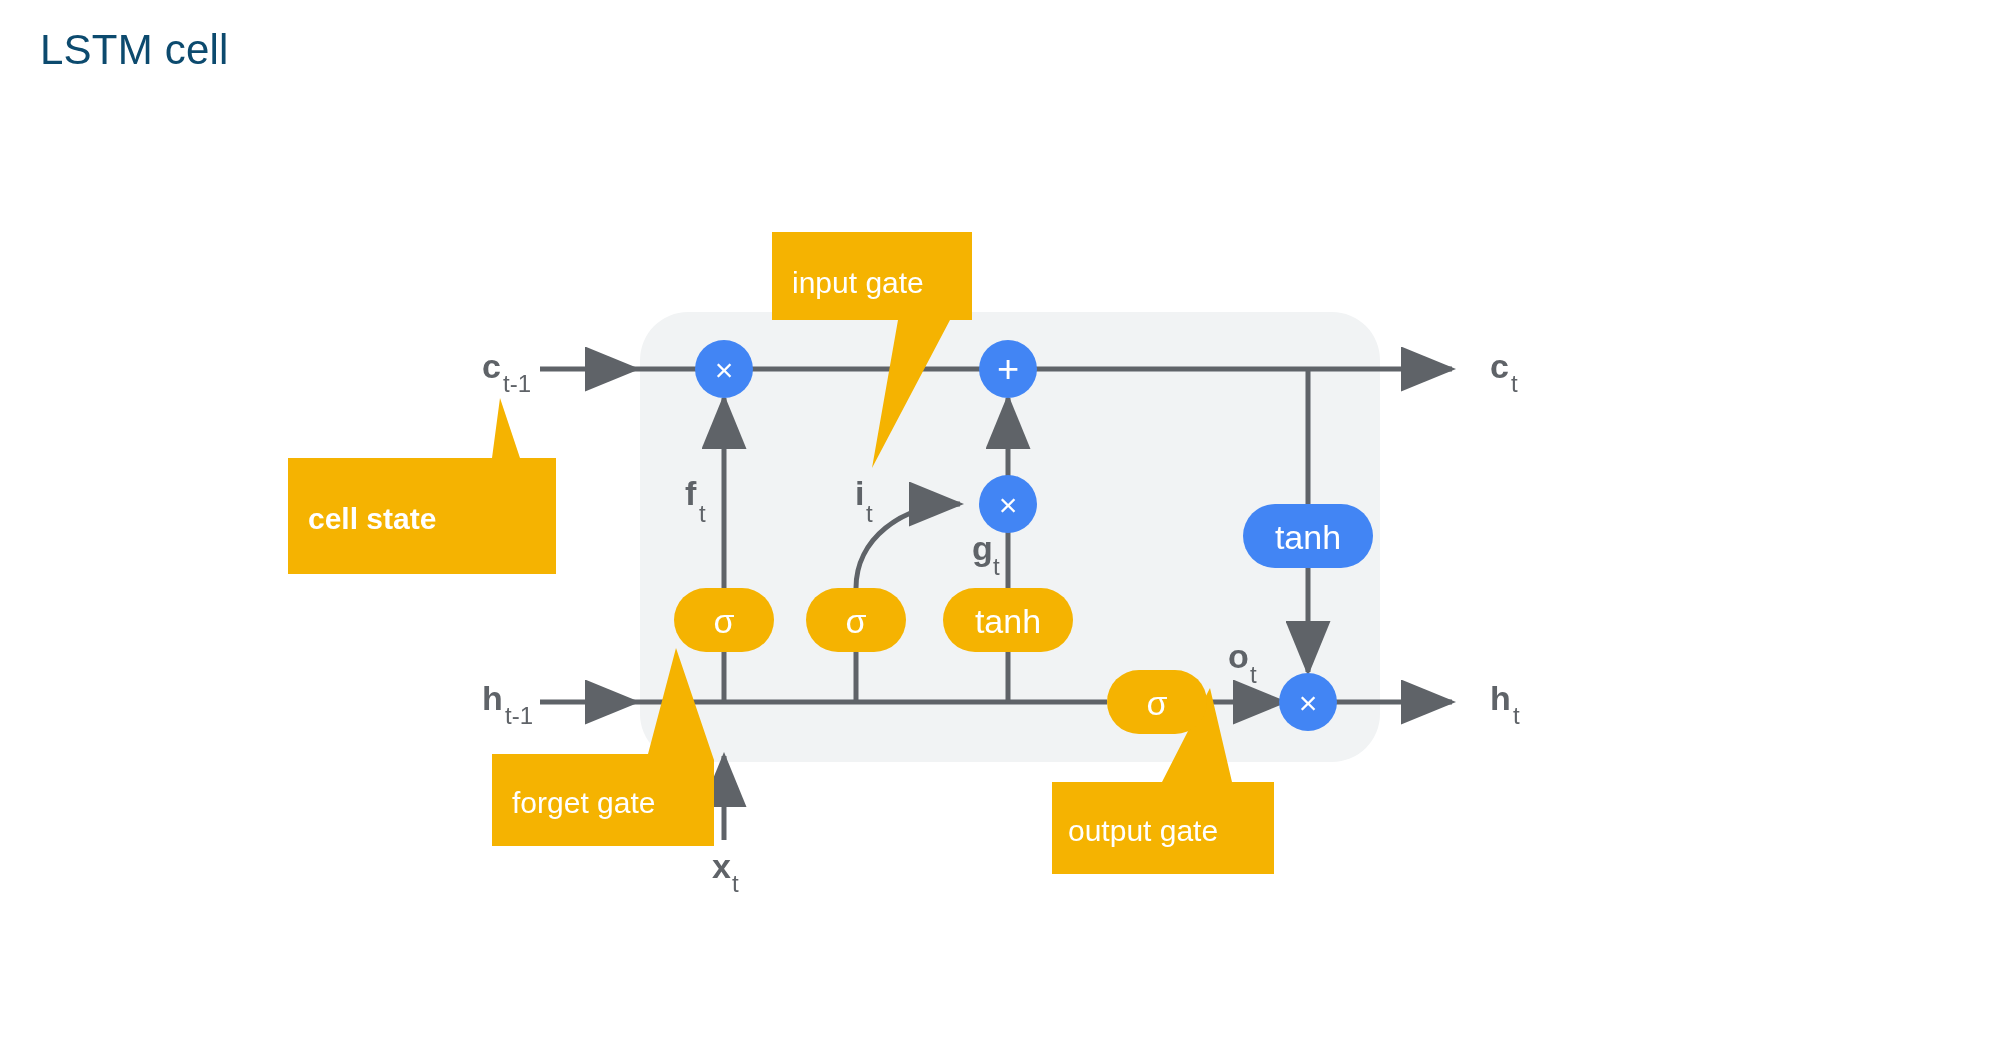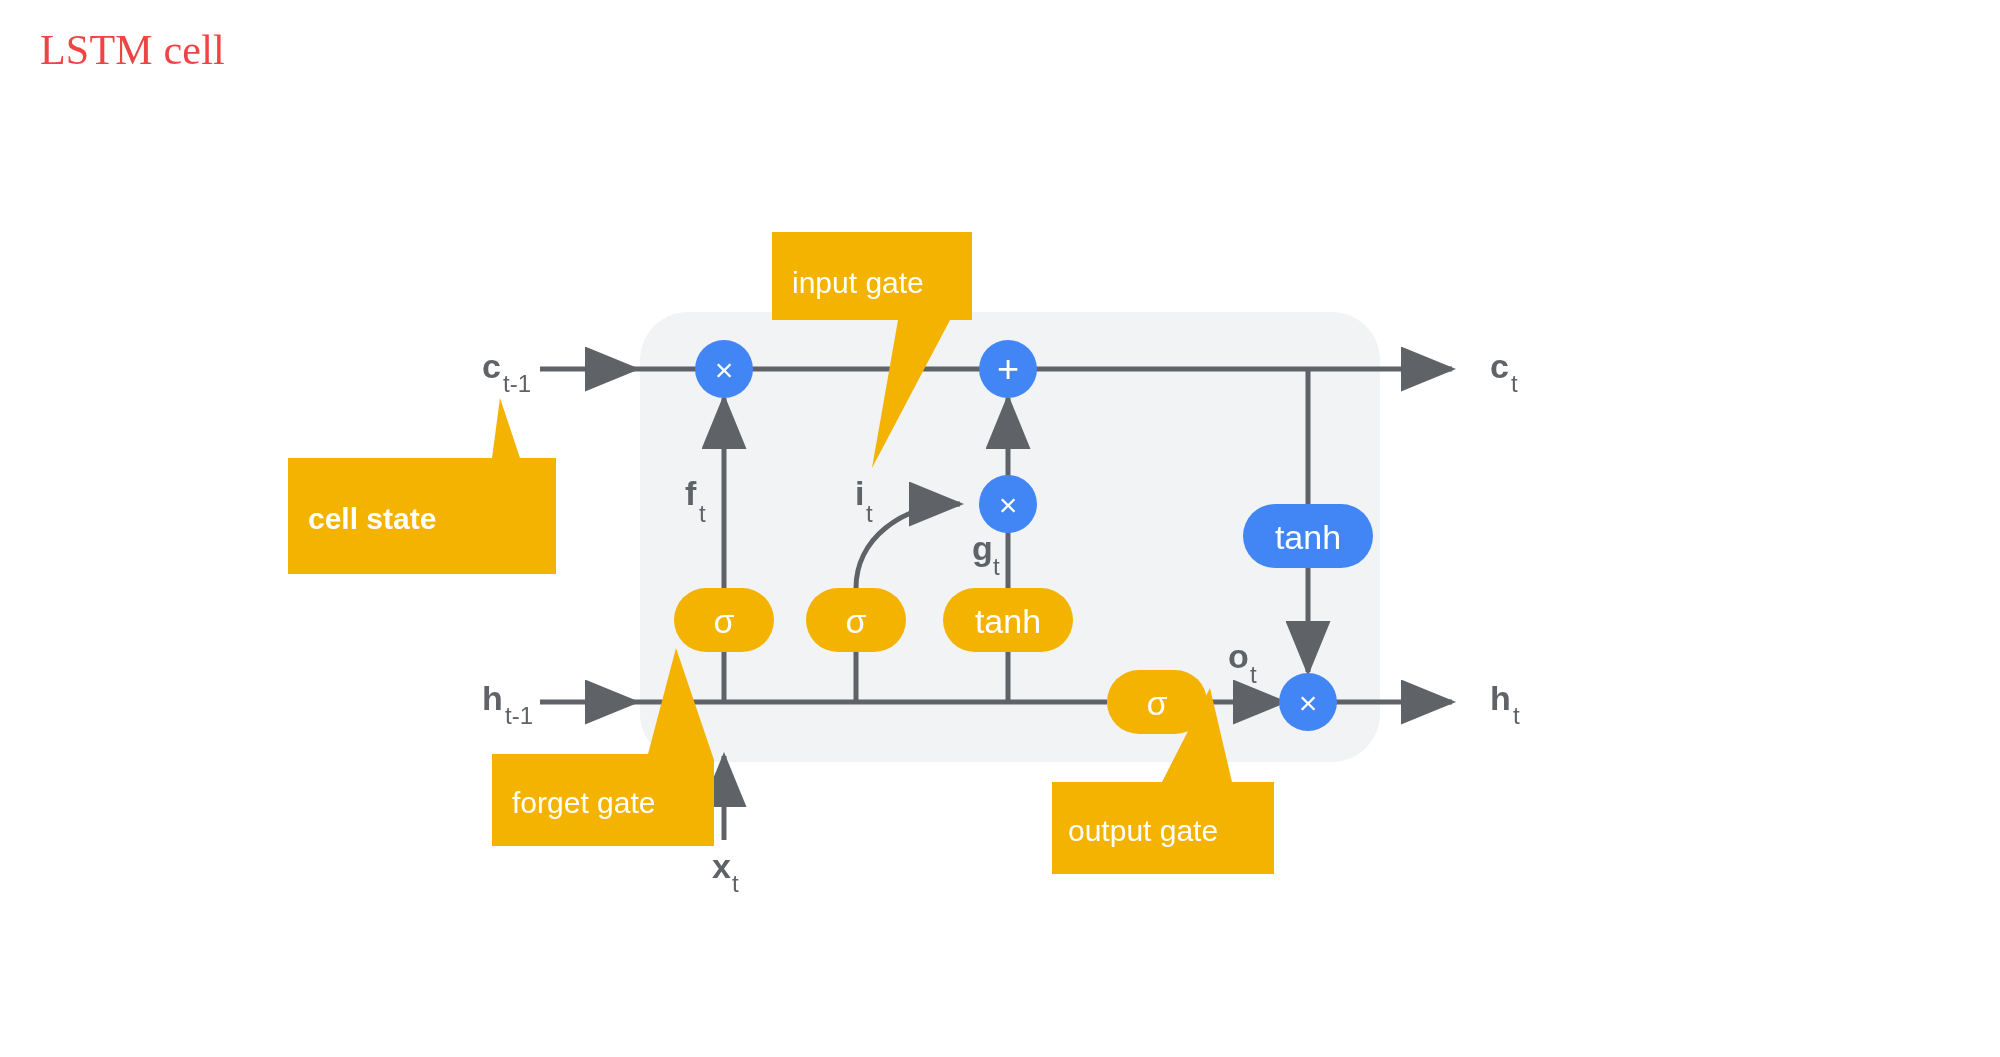--- a/index.html
+++ b/index.html
@@ -16,24 +16,24 @@
   }
   #slide {
     position: absolute;
     inset: 0;
     background: #ffffff;
   }
   #title {
     position: absolute;
     left: 40px;
     top: 26px;
-    font-family: Liberation Serif, serif;
+    font-family: Liberation Sans, sans-serif;
     font-size: 42px;
     font-weight: 400;
-    color: #ef4444;
+    color: #0c4a6e;
     letter-spacing: 0.2px;
     white-space: nowrap;
     text-align: center;
   }
   #diagram {
     position: absolute;
     left: 0;
     top: 0;
     width: 2000px;
     height: 1057px;

